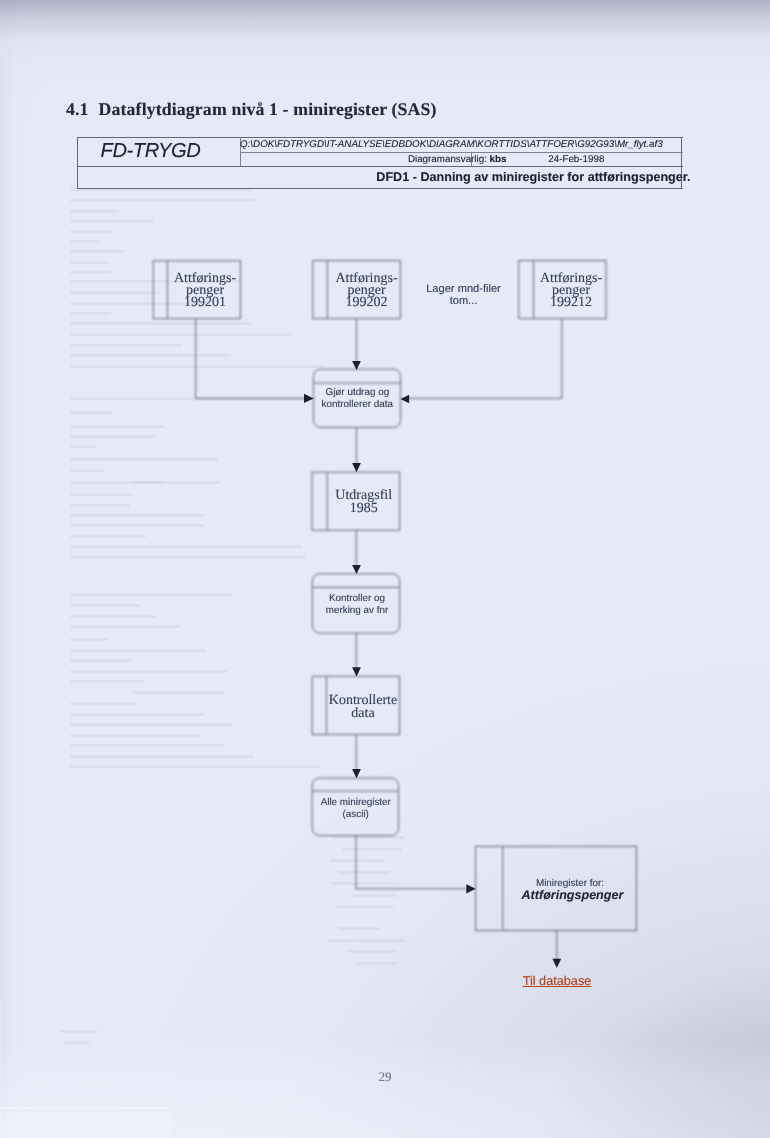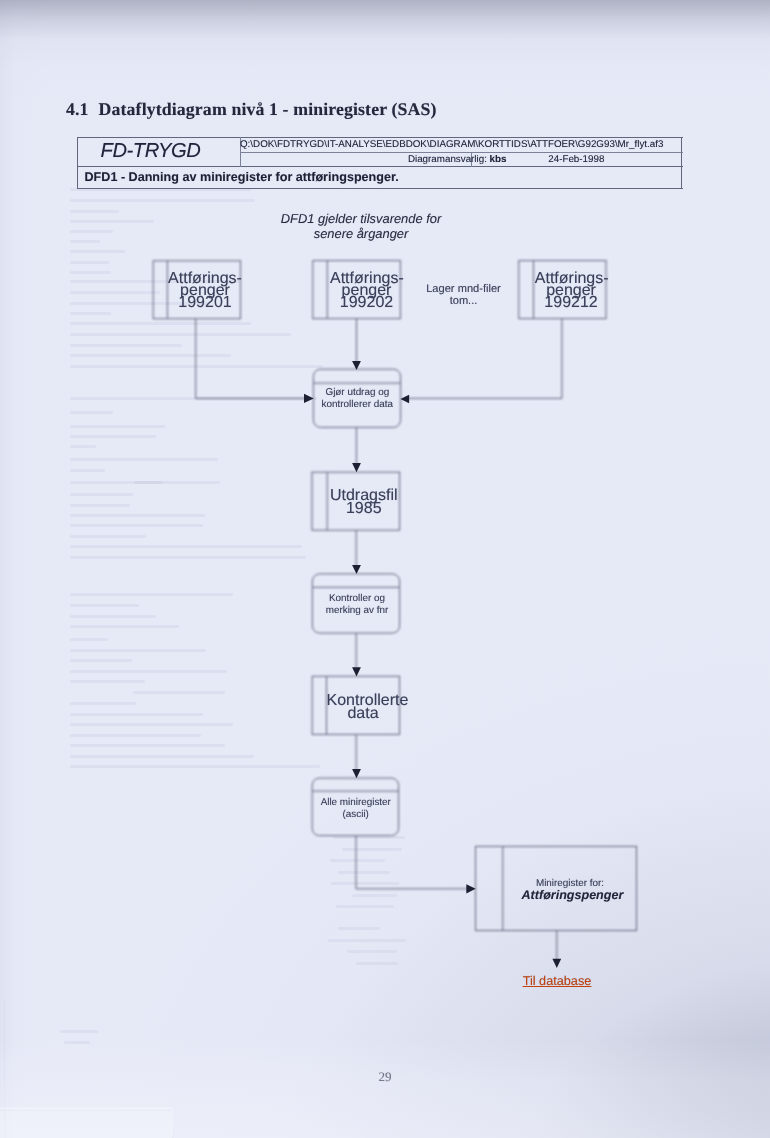--- a/index.html
+++ b/index.html
@@ -45,21 +45,21 @@
 
   
   .note{position:absolute;font-style:italic;font-size:12.9px;color:#2b2e42;
         text-align:center;white-space:nowrap;line-height:15.8px;}
 
   svg.dia{position:absolute;left:0;top:0;width:770px;height:1138px;overflow:visible;
           filter:blur(0.85px);}
   svg.dia2{filter:none;}
 
   .lbl{position:absolute;text-align:center;color:#3b405a;line-height:11.7px;}
-  .lbl-store{font-size:16px;}
+  .lbl-store{font-size:14px;font-family:Liberation Serif, serif;}
   .lh13{line-height:12.9px;}
   .lh127{line-height:12.7px;}
   .lbl-proc{font-size:9.9px;line-height:12.1px;}
   .lbl-big{font-size:9.9px;}
   .lbl-bigb{font-size:12.55px;font-weight:bold;font-style:italic;color:#23263a;}
   .lbl-free{font-size:11.1px;color:#3b405a;}
   .lbl-til{font-size:12.7px;color:#c2410c;text-decoration:underline;}
 
   .pageno{position:absolute;left:0;top:1058px;width:770px;text-align:center;
           font-family:"Liberation Serif",serif;font-size:13px;color:#3a3d52;}
@@ -158,33 +158,29 @@
     <div class="tb" style="left:0;top:0;width:606px;height:1.3px;"></div>
     <div class="tb" style="left:0;top:51.2px;width:606px;height:1.3px;"></div>
     <div class="tb" style="left:0;top:0;width:1.3px;height:52.5px;"></div>
     <div class="tb" style="left:604.7px;top:0;width:1.3px;height:52.5px;"></div>
     <div class="tb" style="left:0;top:29.5px;width:606px;height:1.3px;"></div>
     <div class="tbl" style="left:163px;top:15.1px;width:443px;height:1px;"></div>
     <div class="tbl" style="left:163px;top:0.5px;width:1px;height:30.2px;"></div>
     <div class="tbl" style="left:394px;top:15.6px;width:1px;height:15.1px;"></div>
 
     <div class="cellTxt logo" style="left:4px;top:3.6px;width:140px;text-align:center;">FD-TRYGD</div>
-    <div class="cellTxt pathTxt" style="left:163.5px;top:2.4px;">Q:\DOK\FDTRYGD\IT-ANALYSE\EDBDOK\DIAGRAM\KORTTIDS\ATTFOER\G92G93\Mr_flyt.af3</div>
+    <div class="cellTxt pathTxt" style="left:163.5px;top:2.4px;font-style:italic;">Q:\DOK\FDTRYGD\IT-ANALYSE\EDBDOK\DIAGRAM\KORTTIDS\ATTFOER\G92G93\Mr_flyt.af3</div>
     <div class="cellTxt dlabel" style="left:163px;top:17.5px;width:226px;text-align:right;">
       <span>Diagramansvarlig:</span>
       <span class="dbold">kbs</span>
     </div>
     <div class="cellTxt ddate" style="left:395px;top:17.5px;width:209.7px;text-align:center;">24-Feb-1998</div>
-    <div class="cellTxt cap" style="left:8px;top:33.6px;width:606px;text-align:left;">DFD1 - Danning av miniregister for attføringspenger.</div>
-  </div>
-
-  <div class="note" style="left:261px;top:199.5px;width:200px;">
-    <div>DFD1 gjelder tilsvarende for</div>
-    <div>senere årganger</div>
-  </div>
+    <div class="cellTxt cap" style="left:8px;top:33.6px;width:606px;text-align:right;">DFD1 - Danning av miniregister for attføringspenger.</div>
+  </div>
+
 
   <svg class="dia" viewBox="0 0 770 1138">
     <g stroke="#5b6178" stroke-width="1" fill="none" shape-rendering="geometricPrecision">
 
       <rect x="153.2" y="249.8" width="87.3" height="57.9"></rect>
       <line x1="167.4" y1="249.8" x2="167.4" y2="307.7"></line>
       <rect x="312.8" y="249.6" width="87.6" height="58"></rect>
       <line x1="327.3" y1="249.6" x2="327.3" y2="307.6"></line>
       <rect x="518.8" y="249.6" width="87.2" height="58"></rect>
       <line x1="533.5" y1="249.6" x2="533.5" y2="307.6"></line>

